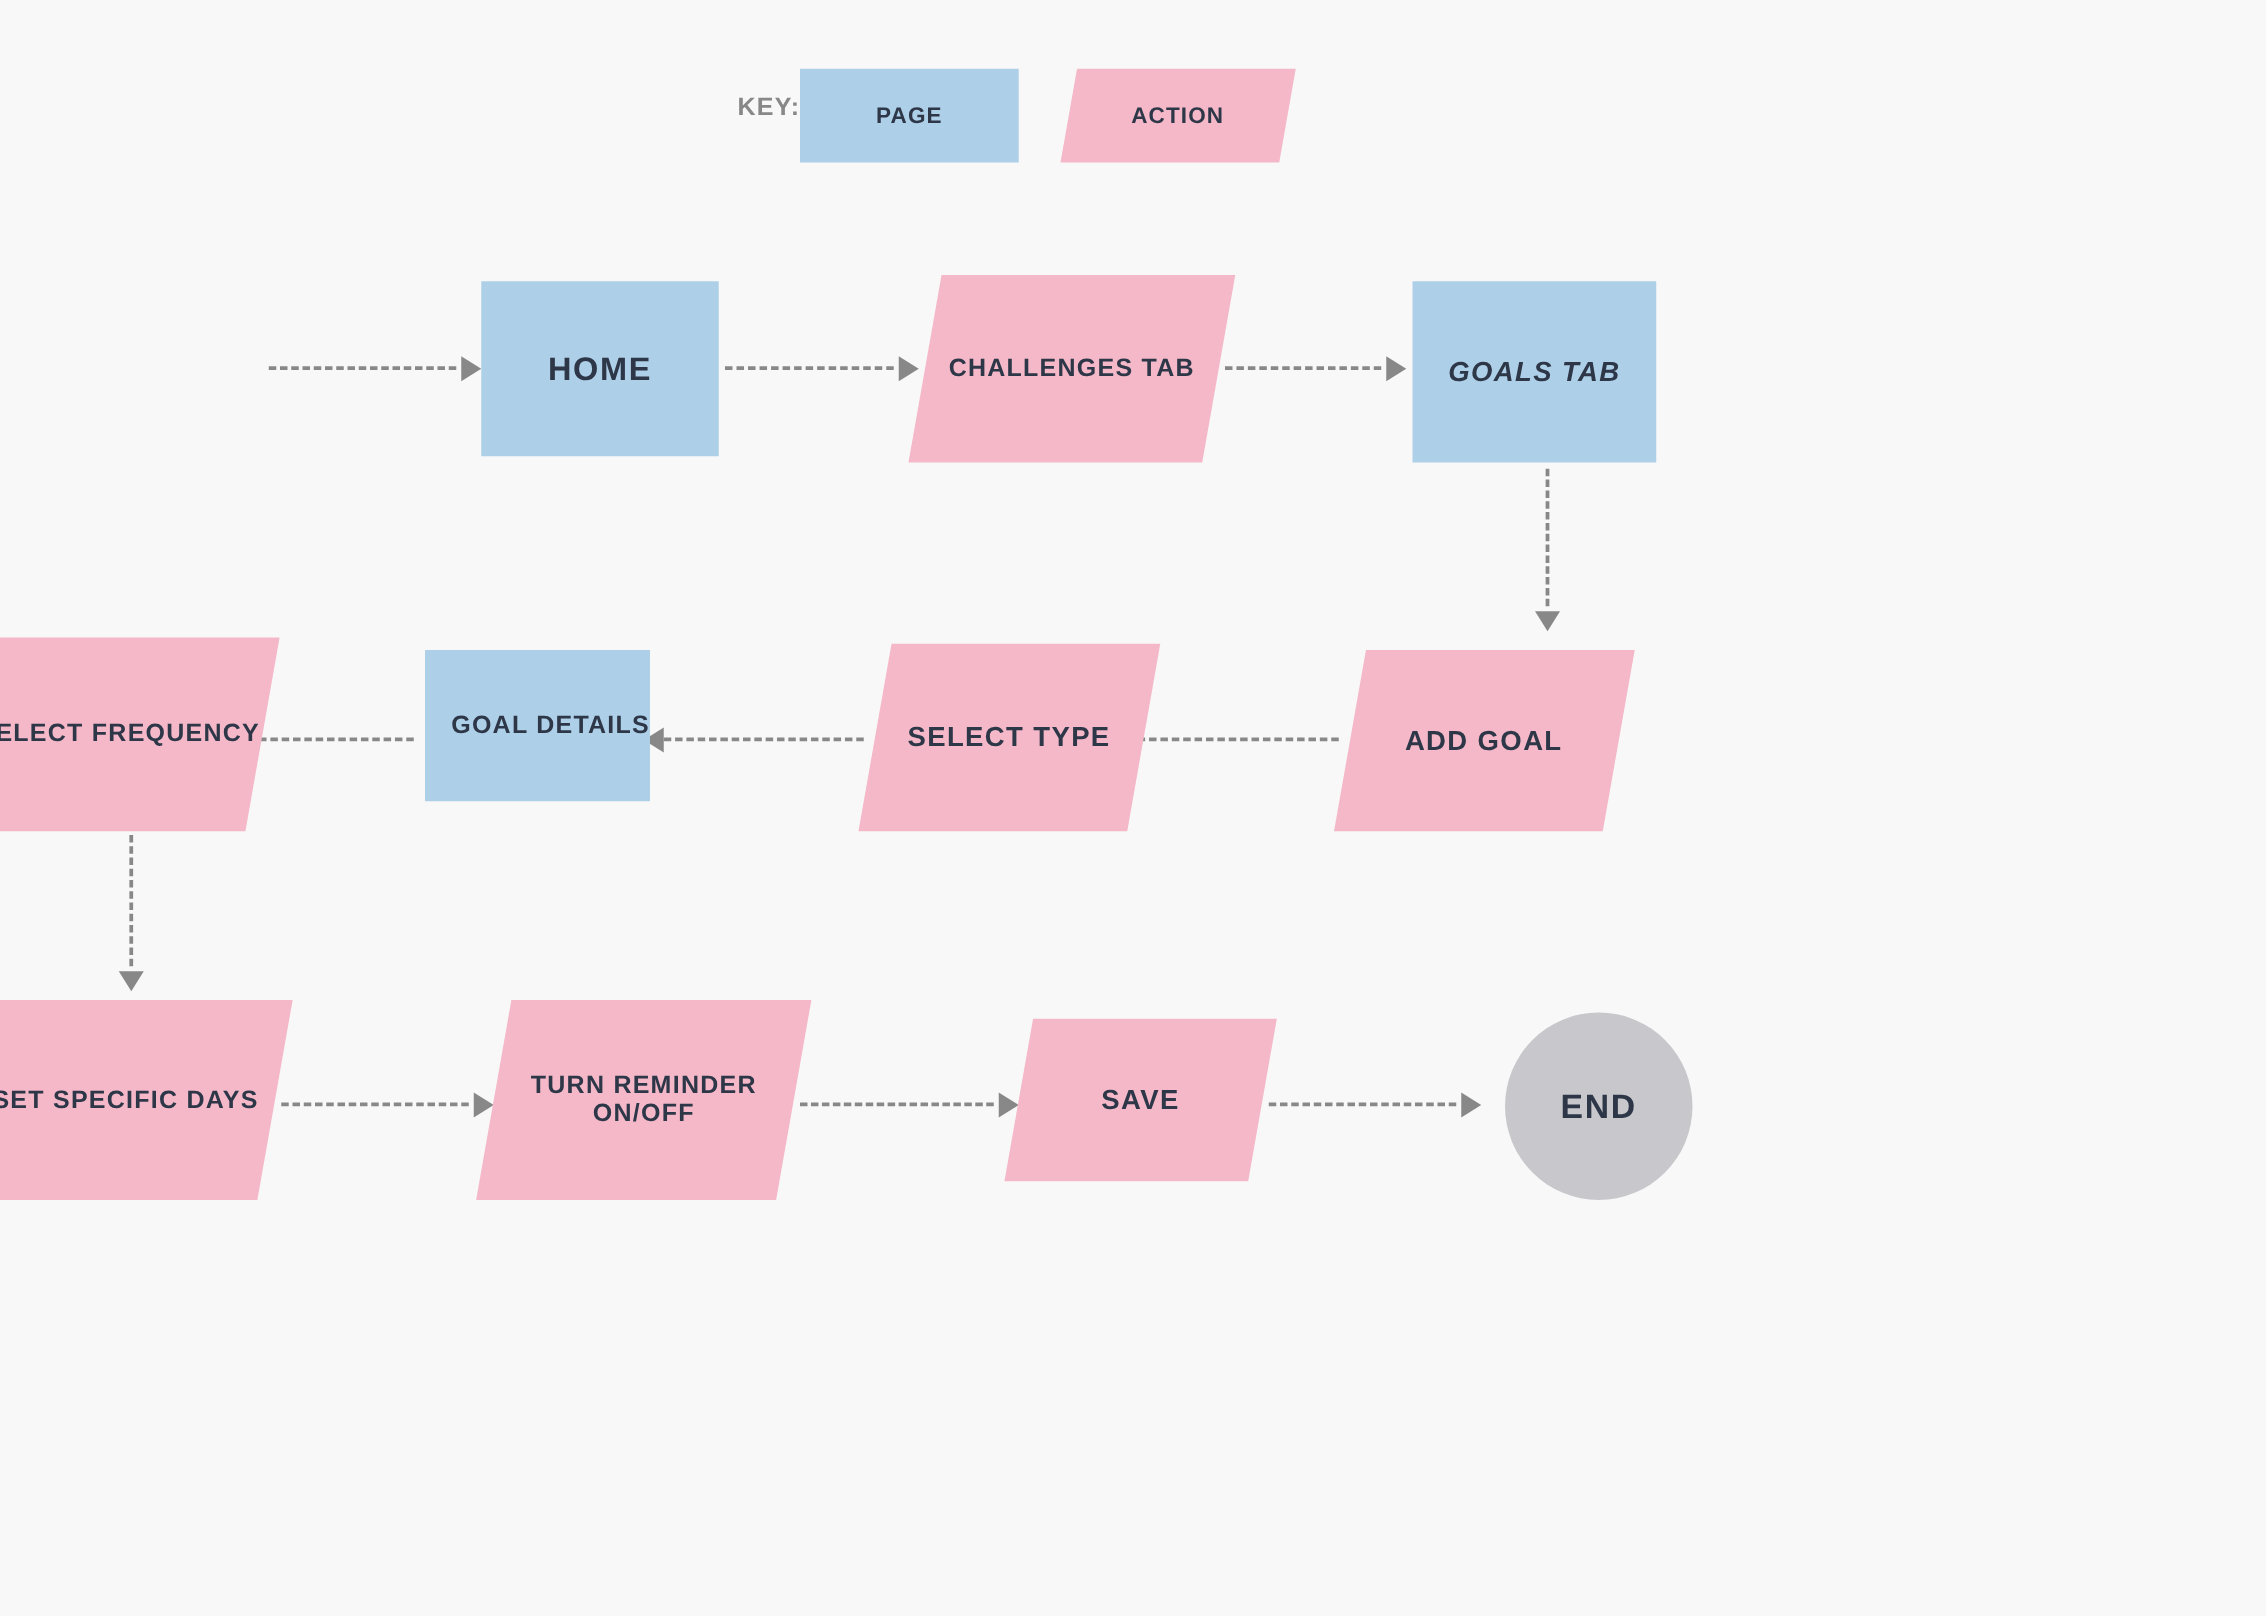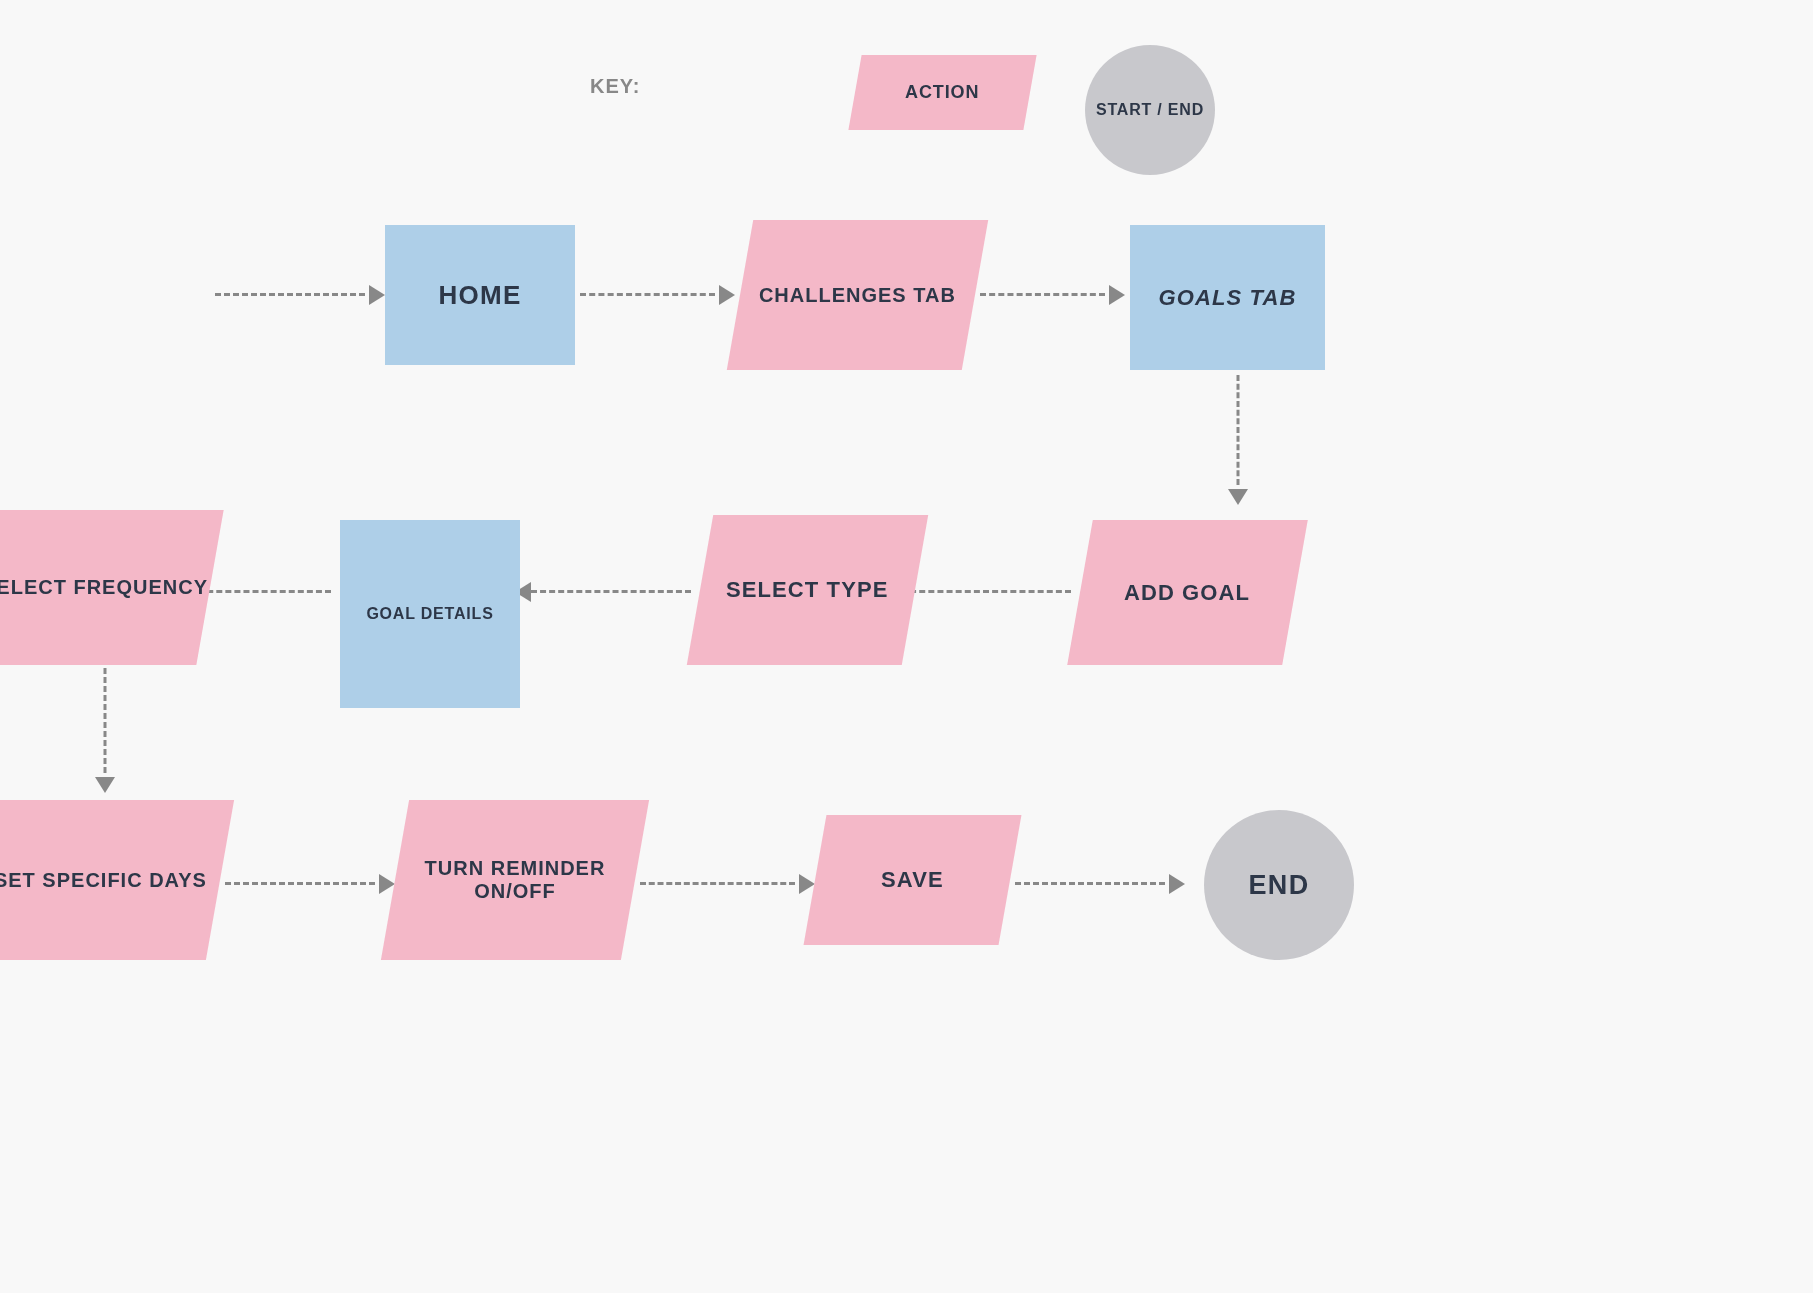--- a/index.html
+++ b/index.html
@@ -112,28 +112,28 @@
       letter-spacing: 0.05em;
     }
   </style>
 </head>
 <body>
 
 <div class="diagram">
 
   <span class="key-label" style="left:590px; top:75px;">KEY:</span>
 
+  <div class="node rect" style="left:640px; top:55px; width:175px; height:75px; font-size:18px;">
+    <span>PAGE</span>
+  </div>
 
   <div class="node parallelogram" style="left:855px; top:55px; width:175px; height:75px; font-size:18px;">
     <span class="inner">ACTION</span>
   </div>
 
-  <div class="node circle" style="left:1085px; top:45px; width:130px; height:130px; font-size:16px;">
-    <span>START / END</span>
-  </div>
 
 
   <div class="arrow arrow-right" style="left:215px; top:285px; width:170px; height:20px;">
     <div class="arrow-line" style="width:150px; top:8px; left:0;"></div>
     <div class="arrow-head"></div>
   </div>
 
   <div class="node rect" style="left:385px; top:225px; width:190px; height:140px; font-size:26px;">
     <span>HOME</span>
   </div>
@@ -172,21 +172,21 @@
 
   <div class="node parallelogram" style="left:700px; top:515px; width:215px; height:150px; font-size:22px;">
     <span class="inner">SELECT TYPE</span>
   </div>
 
   <div class="arrow arrow-left" style="left:515px; top:582px; width:180px; height:20px;">
     <div class="arrow-line" style="width:160px; top:8px; right:0; left:16px;"></div>
     <div class="arrow-head"></div>
   </div>
 
-  <div class="node rect" style="left:340px; top:520px; width:180px; height:188px; font-size:16px;">
+  <div class="node rect" style="left:340px; top:520px; width:180px; height:121px; font-size:20px;justify-content:flex-end;">
     <span>GOAL DETAILS</span>
   </div>
 
   <div class="arrow arrow-left" style="left:155px; top:582px; width:180px; height:20px;">
     <div class="arrow-line" style="width:160px; top:8px; right:0; left:16px;"></div>
     <div class="arrow-head"></div>
   </div>
 
   <div class="node parallelogram" style="left:-20px; top:510px; width:230px; height:155px; font-size:20px;">
     <span class="inner">SELECT FREQUENCY</span>

